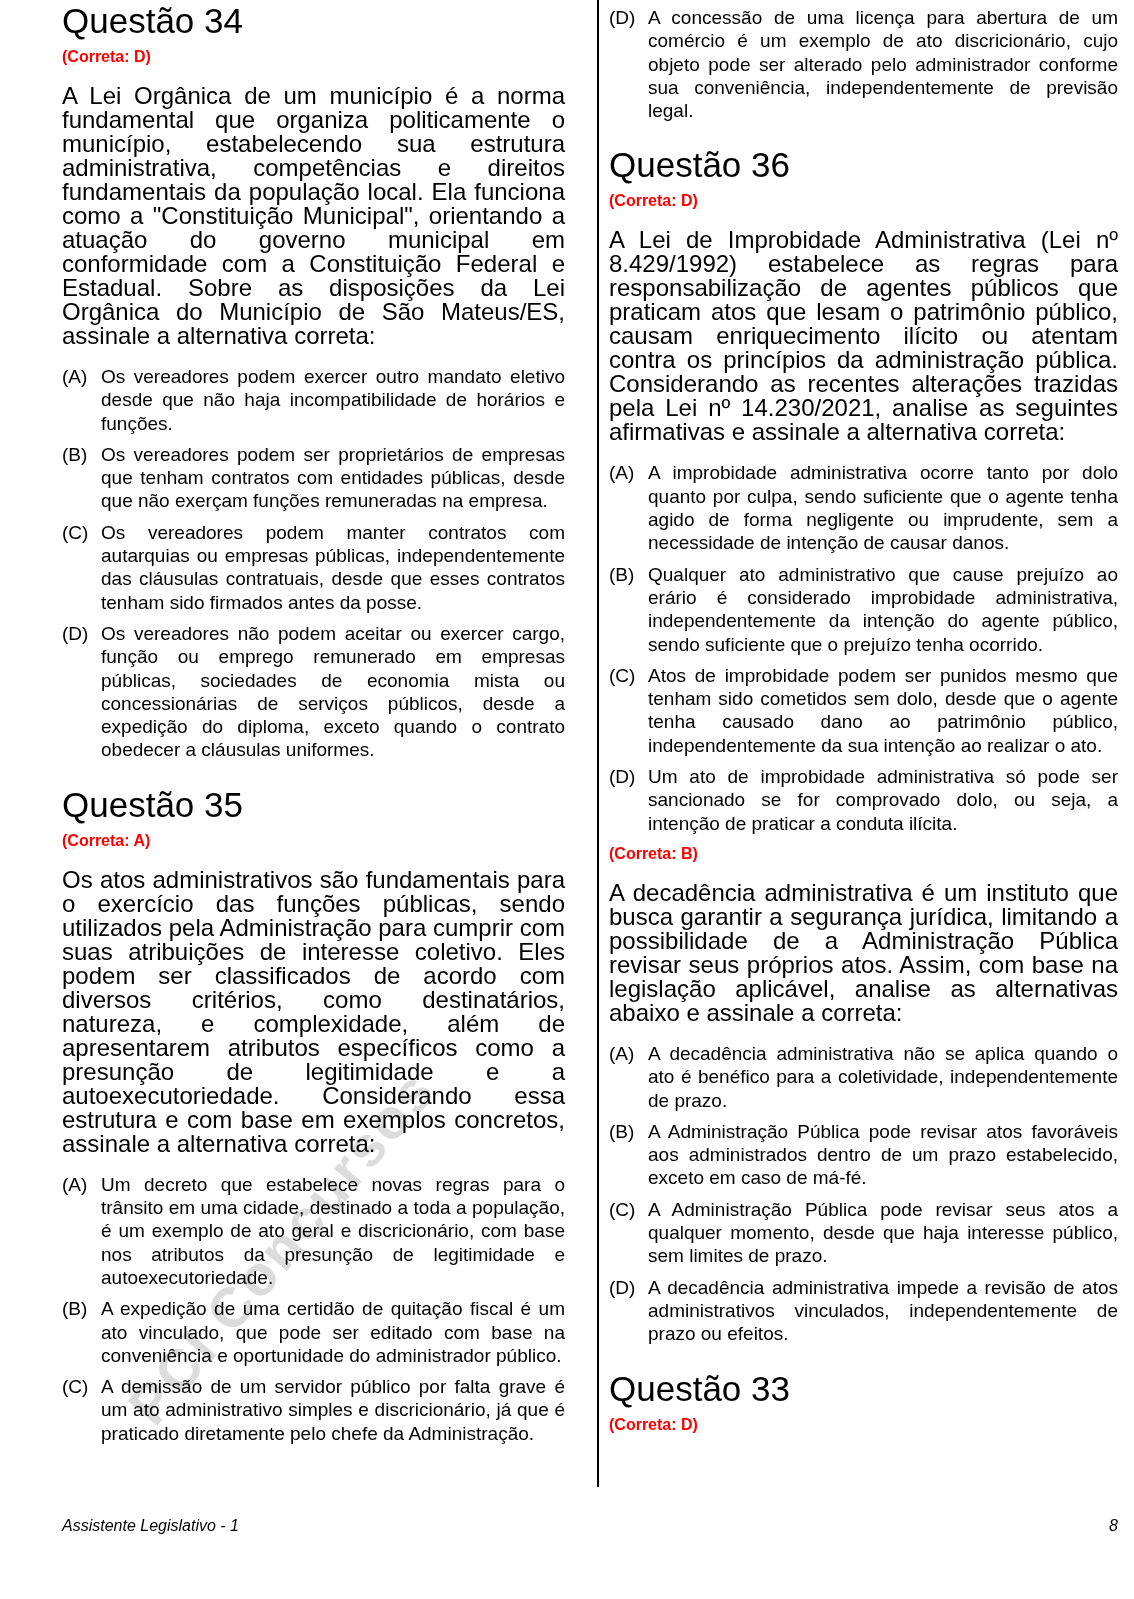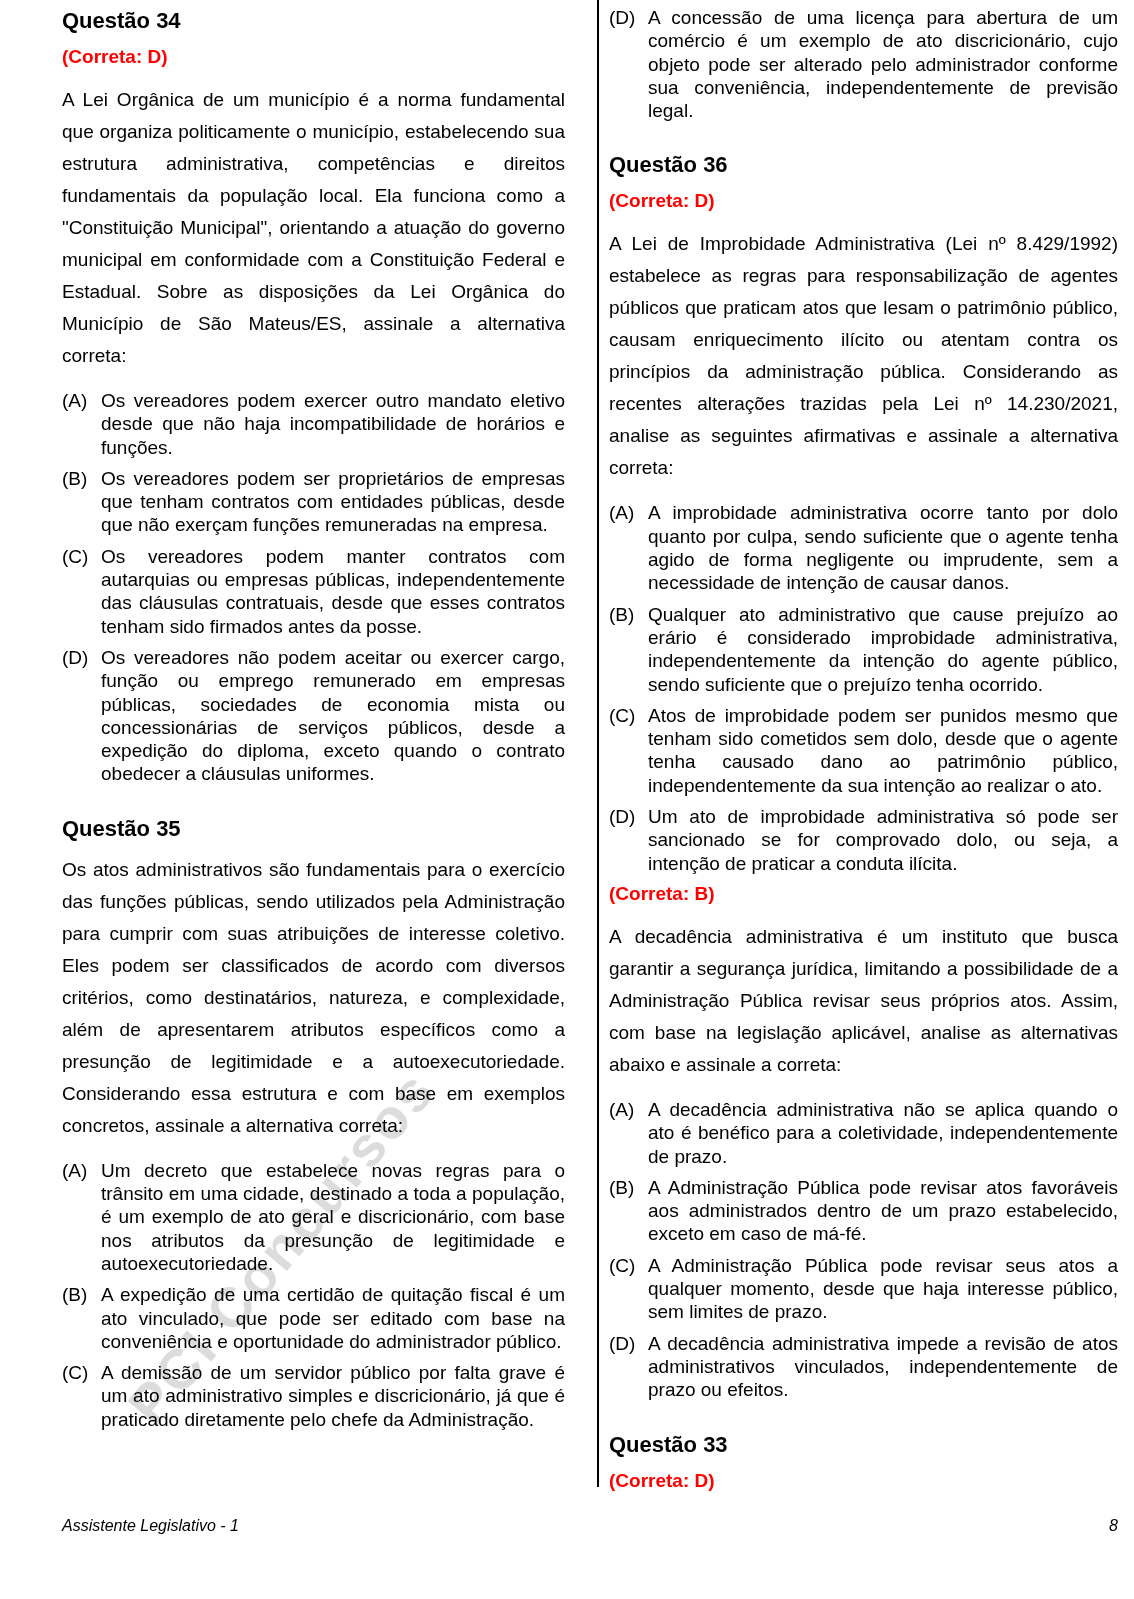--- a/index.html
+++ b/index.html
@@ -12,31 +12,31 @@
     overflow:hidden;
   }
   .divider{
     position:absolute;left:597px;top:0;
     width:1.5px;height:1487px;background:#000;
   }
   .col{position:absolute;top:0;padding-top:6px;}
   .col-left{left:62px;width:503px;}
   .col-right{left:609px;width:509px;}
   h2.qtitle{
-    font-size:22px;line-height:30px;font-weight:bold;
+    font-size:35px;line-height:30px;font-weight:normal;
     margin:28px 0 10px 0;
   }
   .col .first{margin-top:0;}
   .correta{
     color:var(--accent,#ff0000);
-    font-size:19px;line-height:22px;font-weight:bold;
+    font-size:16px;line-height:22px;font-weight:bold;
     margin:0 0 16px 0;
   }
   p.qbody{
-    font-size:19px;line-height:32px;
+    font-size:24px;line-height:24px;
     text-align:justify;
     margin:0 0 17px 0;
   }
   .option{
     display:grid;grid-template-columns:39px 1fr;
     font-size:19px;line-height:23.3px;
     margin:0 0 8px 0;
   }
   .opt-label{text-align:left;}
   .opt-text{text-align:justify;}
@@ -81,20 +81,21 @@
         <span class="opt-text">Os vereadores podem manter contratos com autarquias ou empresas públicas, independentemente das cláusulas contratuais, desde que esses contratos tenham sido firmados antes da posse.</span>
       </div>
       <div class="option">
         <span class="opt-label">(D)</span>
         <span class="opt-text">Os vereadores não podem aceitar ou exercer cargo, função ou emprego remunerado em empresas públicas, sociedades de economia mista ou concessionárias de serviços públicos, desde a expedição do diploma, exceto quando o contrato obedecer a cláusulas uniformes.</span>
       </div>
     </section>
 
     <section>
       <h2 class="qtitle">Questão 35</h2>
+      <div class="correta">(Correta: A)</div>
       <p class="qbody">Os atos administrativos são fundamentais para o exercício das funções públicas, sendo utilizados pela Administração para cumprir com suas atribuições de interesse coletivo. Eles podem ser classificados de acordo com diversos critérios, como destinatários, natureza, e complexidade, além de apresentarem atributos específicos como a presunção de legitimidade e a autoexecutoriedade. Considerando essa estrutura e com base em exemplos concretos, assinale a alternativa correta:</p>
       <div class="option">
         <span class="opt-label">(A)</span>
         <span class="opt-text">Um decreto que estabelece novas regras para o trânsito em uma cidade, destinado a toda a população, é um exemplo de ato geral e discricionário, com base nos atributos da presunção de legitimidade e autoexecutoriedade.</span>
       </div>
       <div class="option">
         <span class="opt-label">(B)</span>
         <span class="opt-text">A expedição de uma certidão de quitação fiscal é um ato vinculado, que pode ser editado com base na conveniência e oportunidade do administrador público.</span>
       </div>
       <div class="option">

